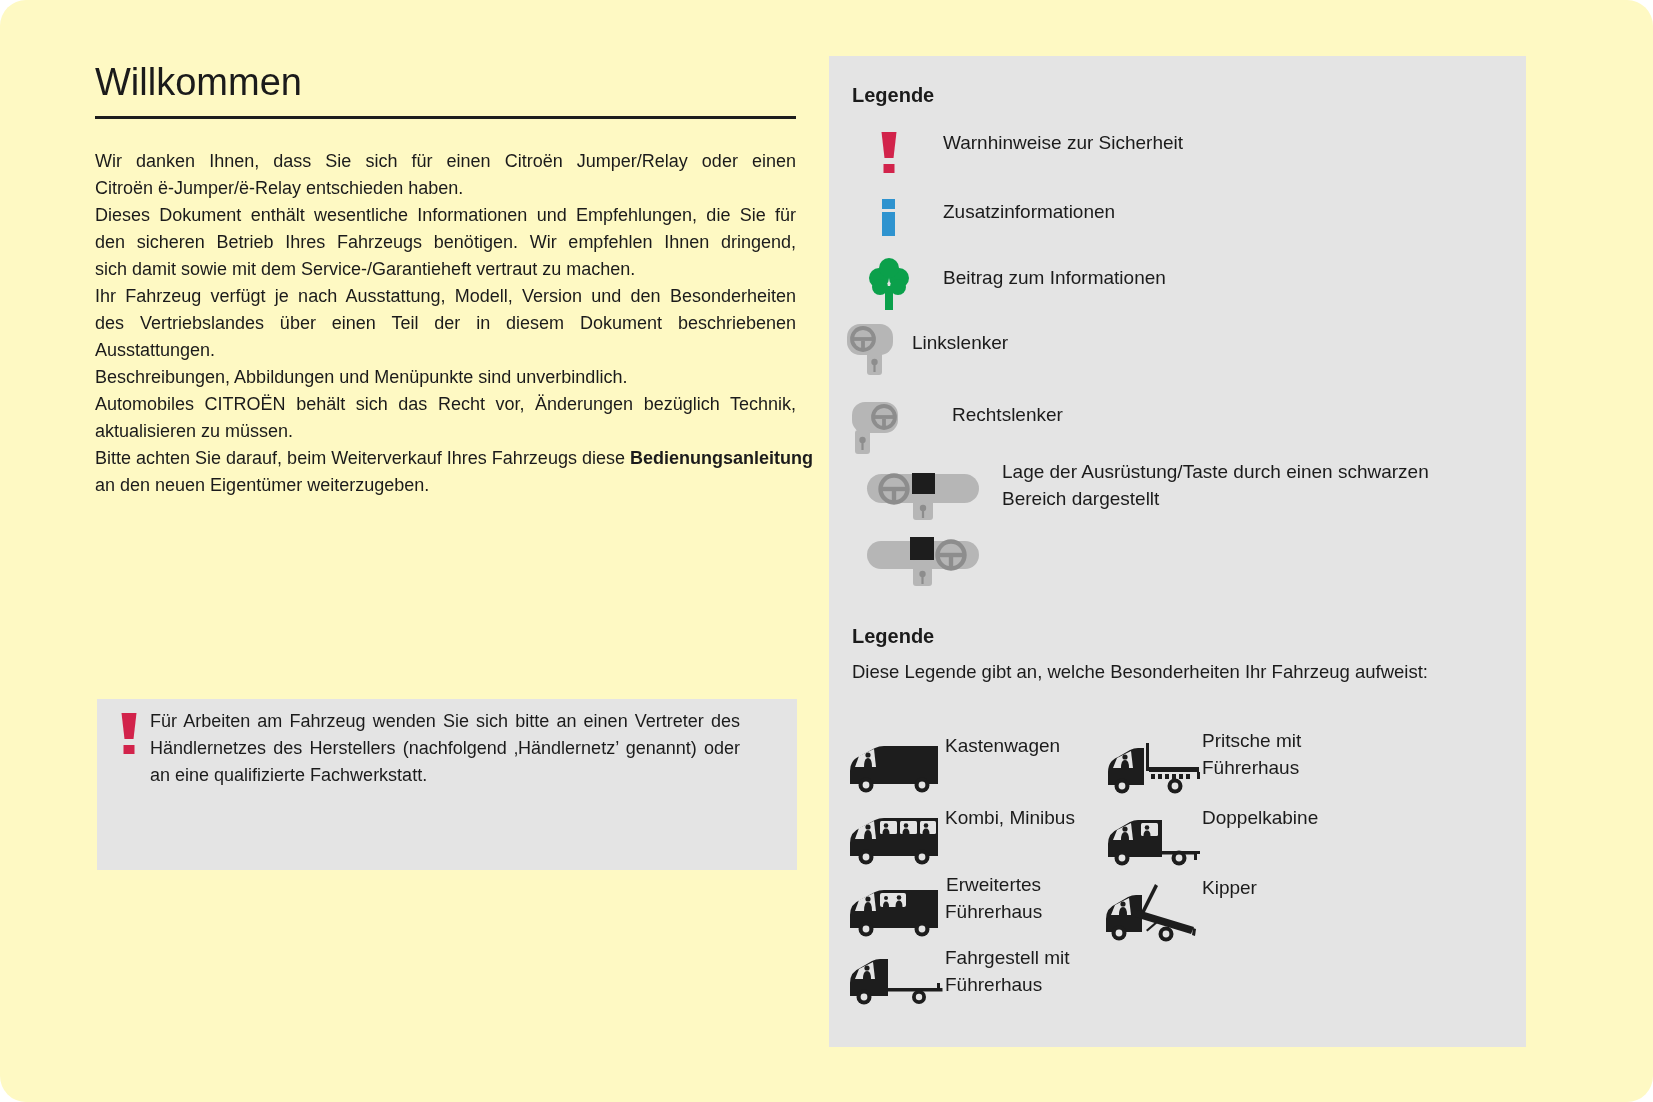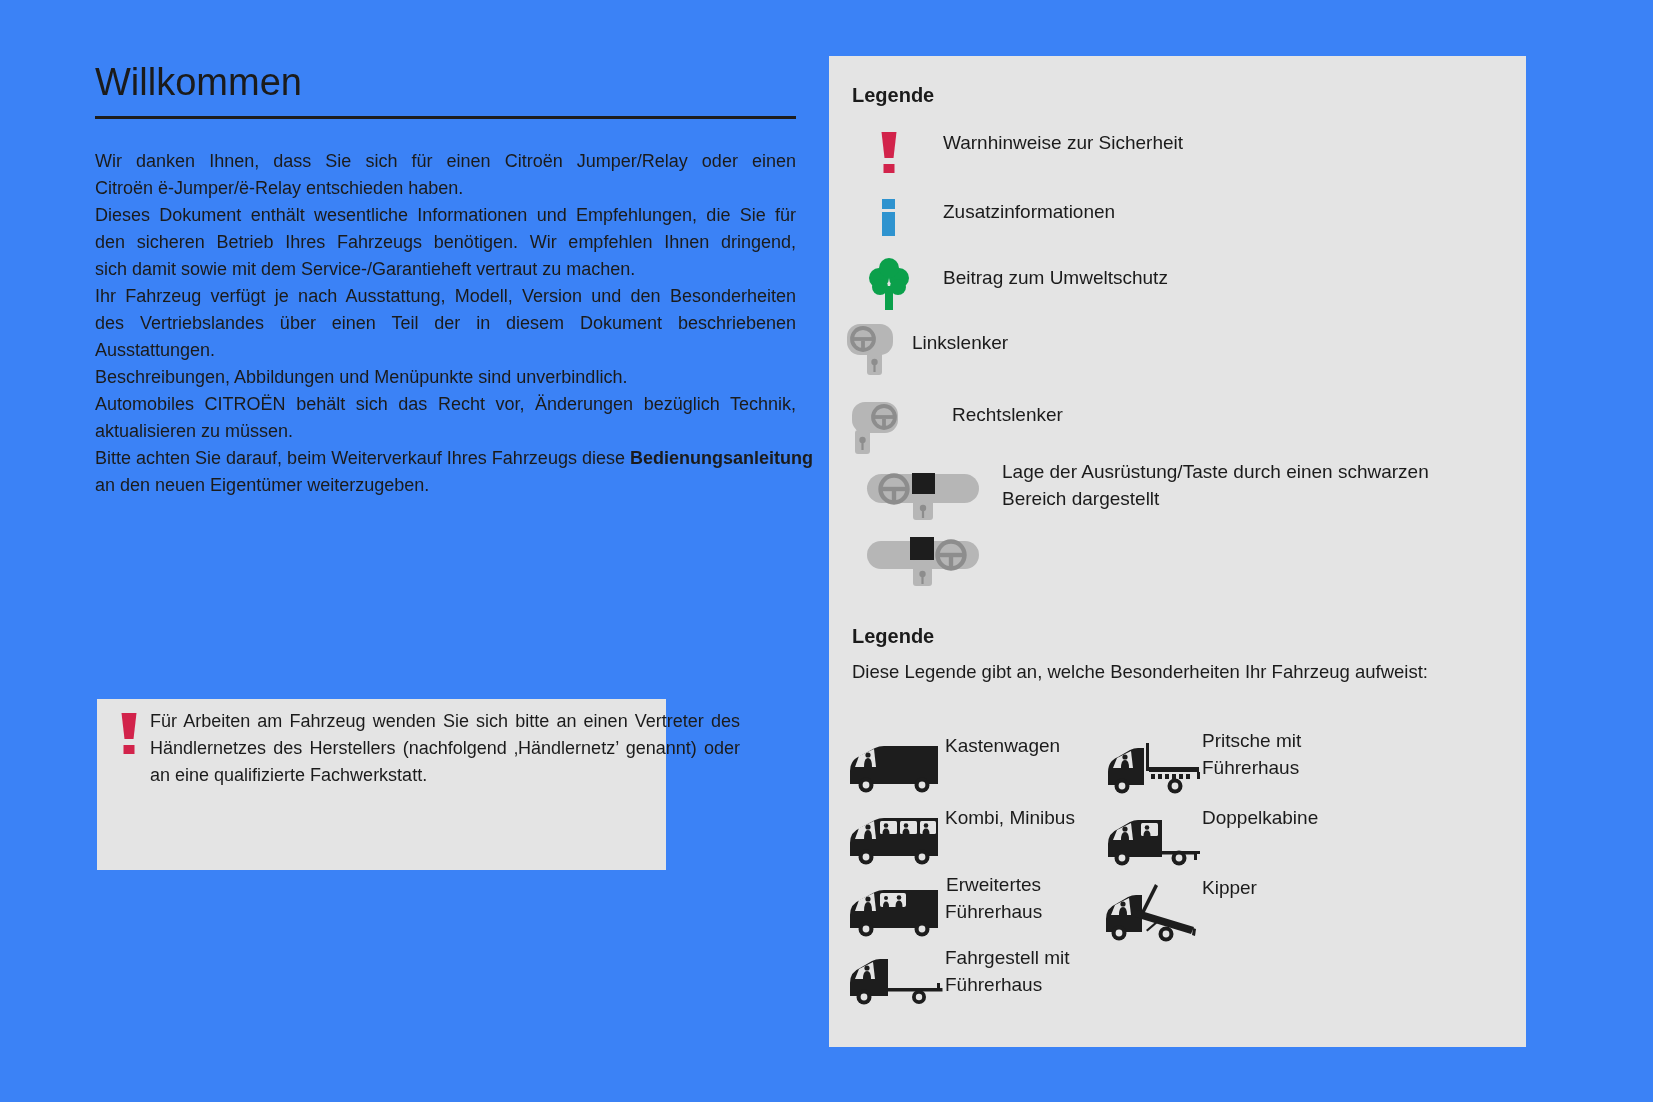--- a/index.html
+++ b/index.html
@@ -1,24 +1,24 @@
 <!DOCTYPE html>
 <html><head>
 <meta charset="utf-8">
 <style>
   html,body{margin:0;padding:0;background:#fff;}
-  .page{position:relative;width:1653px;height:1102px;background:#3b82f6;overflow:hidden;
-        font-family:"Liberation Sans",sans-serif;color:#1b1b1b;}
+  .page{position:relative;width:1653px;height:1102px;background:#fef9c3;overflow:hidden;
+        font-family:"Liberation Sans",sans-serif;color:#1b1b1b;border-radius:26px;}
   
   .title{position:absolute;left:95px;top:60px;font-size:38px;font-weight:400;line-height:44px;}
   .title-rule{position:absolute;left:95px;top:116px;width:701px;height:3px;background:#1d1d1d;}
   .body-text{position:absolute;left:95px;top:148px;width:701px;font-size:18px;}
   .tline{height:27px;line-height:27px;white-space:nowrap;}
   .tline.j{text-align:justify;text-align-last:justify;}
-  .warn-box{position:absolute;left:97px;top:699px;width:569px;height:171px;background:#e4e4e4;}
+  .warn-box{position:absolute;left:97px;top:699px;width:700px;height:171px;background:#e4e4e4;}
   .warn-box .wicon{position:absolute;left:24px;top:14px;}
   .warn-box .wtext{position:absolute;left:53px;top:9px;width:590px;font-size:18px;}
   
   .panel{position:absolute;left:829px;top:56px;width:697px;height:991px;background:#e4e4e4;}
   .abs{position:absolute;}
   .lg-title{font-size:20px;font-weight:700;line-height:24px;}
   .lg-label{font-size:19px;line-height:23px;}
   .ml{white-space:pre-line;line-height:27px;}
   .desc{font-size:18.5px;line-height:24px;}
   b{font-weight:700;}
@@ -78,21 +78,21 @@
   <svg class="abs" style="left:866px;top:256px;" width="46" height="54" viewBox="0 0 46 54">
     <g fill="#0ba04b">
       <circle cx="13" cy="22" r="10"></circle>
         <circle cx="33" cy="22" r="10"></circle>
       <circle cx="23" cy="12" r="10"></circle>
         <circle cx="14" cy="31" r="8"></circle>
         <circle cx="32" cy="31" r="8"></circle>
       <rect x="19" y="30" width="8" height="24"></rect>
     </g>
   </svg>
-  <div class="abs lg-label" style="left:943px;top:266px;">Beitrag zum Umweltschutz</div>
+  <div class="abs lg-label" style="left:943px;top:266px;">Beitrag zum Informationen</div>
 
   <svg class="abs" style="left:847px;top:321px;" width="48" height="56" viewBox="0 0 48 56">
     <rect x="0" y="3" width="46" height="31" rx="13" fill="#b6b6b6"></rect>
     <rect x="20" y="31" width="15" height="23" rx="3" fill="#b6b6b6"></rect>
     <circle cx="27.5" cy="41" r="3.2" fill="#8d8d8d"></circle>
       <rect x="26.4" y="44" width="2.2" height="7" fill="#8d8d8d"></rect>
     <g transform="translate(16,18)" fill="none" stroke="#8d8d8d" stroke-width="3.8">
       <circle cx="0" cy="0" r="11"></circle>
         <line x1="-11" y1="0" x2="11" y2="0"></line>
         <line x1="0" y1="2" x2="0" y2="11"></line>

